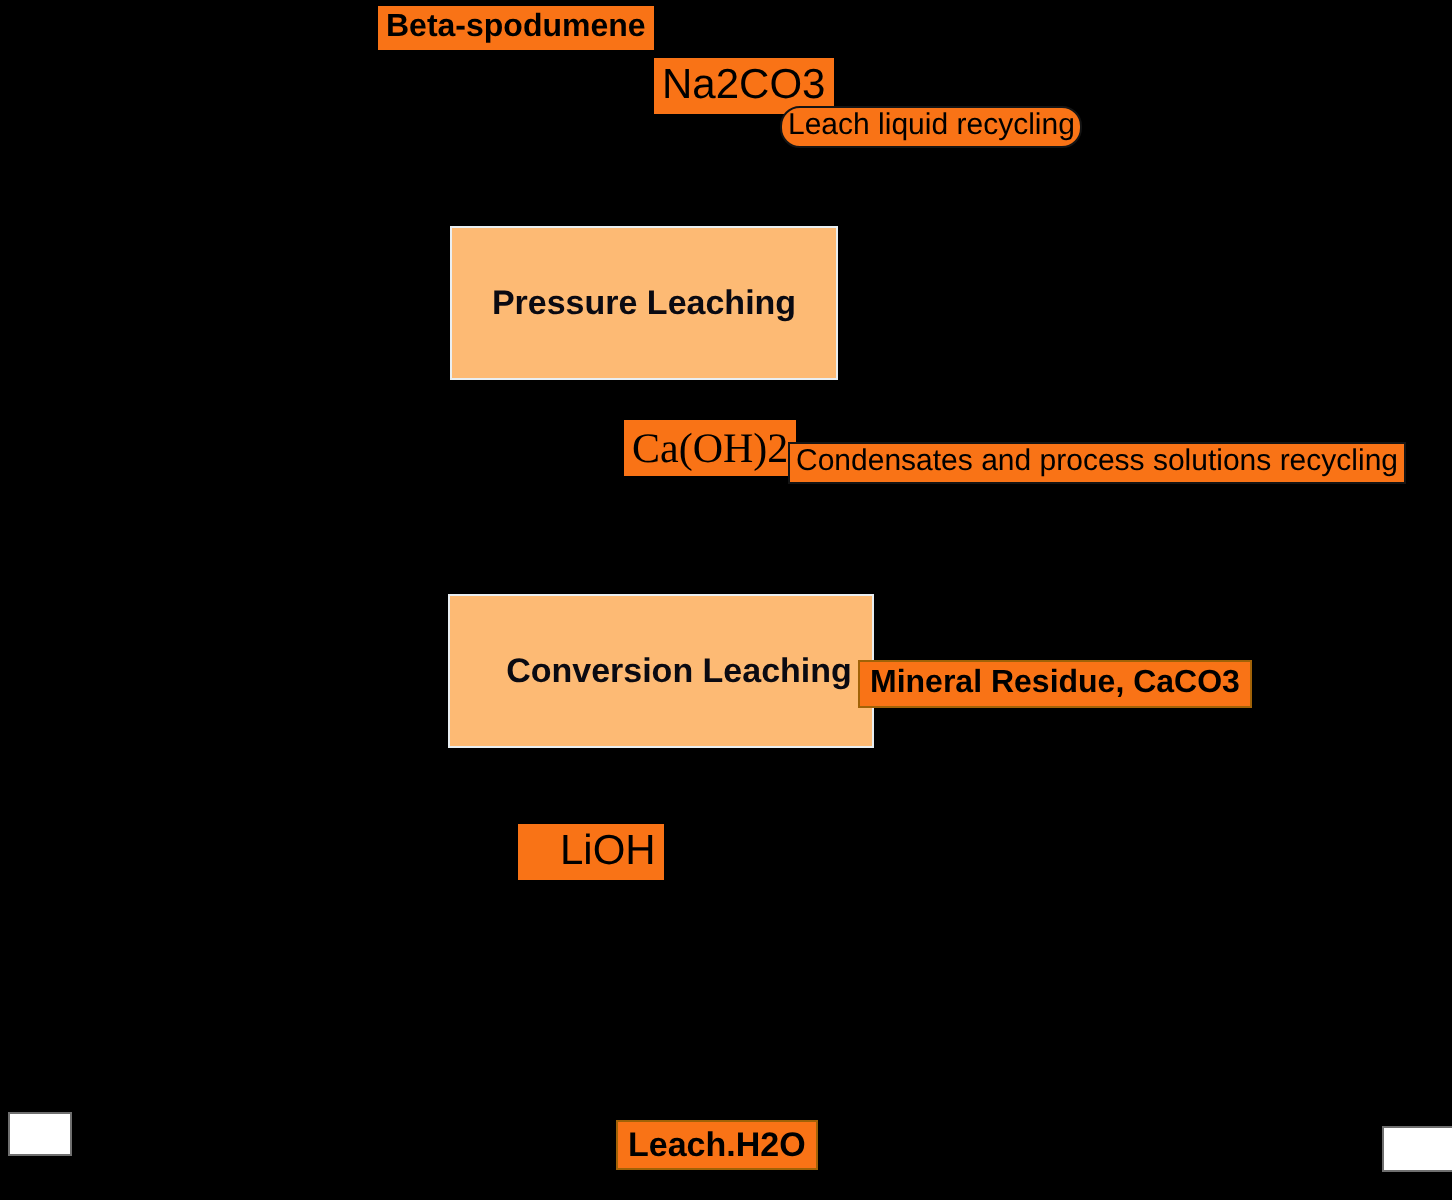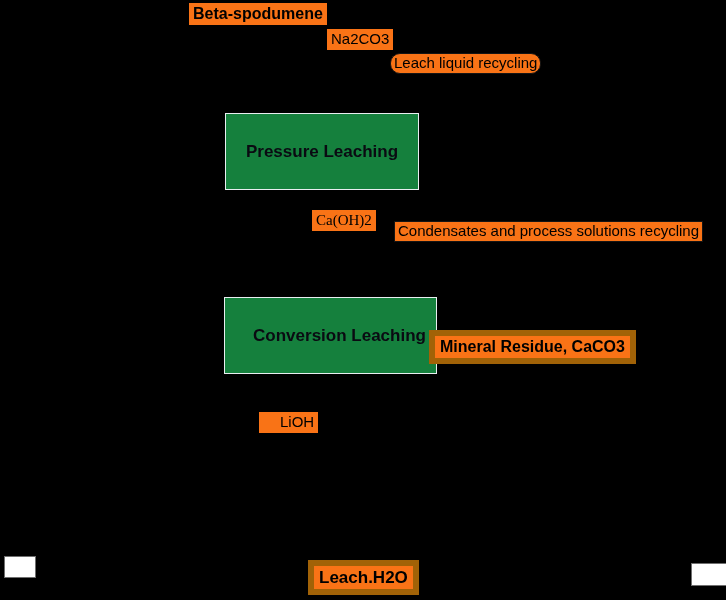--- a/index.html
+++ b/index.html
@@ -16,29 +16,29 @@
     font-family: "Liberation Sans", sans-serif;
   }
   
   .lbl {
     position: absolute;
     background: #f97316;
     color: #000000;
     white-space: nowrap;
     line-height: 1.25;
   }
-  .lbl.plain   { font-size: 15px; padding: 1px 4px; }
+  .lbl.plain   { font-size: 21px; padding: 1px 4px; }
   .lbl.small   { font-size: 15px; padding: 0 3px; border: 1px solid #141414; }
   .lbl.bold    { font-size: 16px; font-weight: bold; padding: 1px 4px; }
-  .lbl.boldbox { font-size: 16px; font-weight: bold; padding: 1px 5px; border: 6px solid #a16207; }
+  .lbl.boldbox { font-size: 16px; font-weight: bold; padding: 1px 5px; border: 1px solid #a16207; }
 
   
   .process {
     position: absolute;
-    background: #15803d;
+    background: #fdba74;
     border: 1px solid #e9eef1;
     display: flex;
     align-items: center;
     justify-content: center;
     font-size: 17px;
     font-weight: bold;
     color: #0a0a12;
     text-align: center;
   }
 

